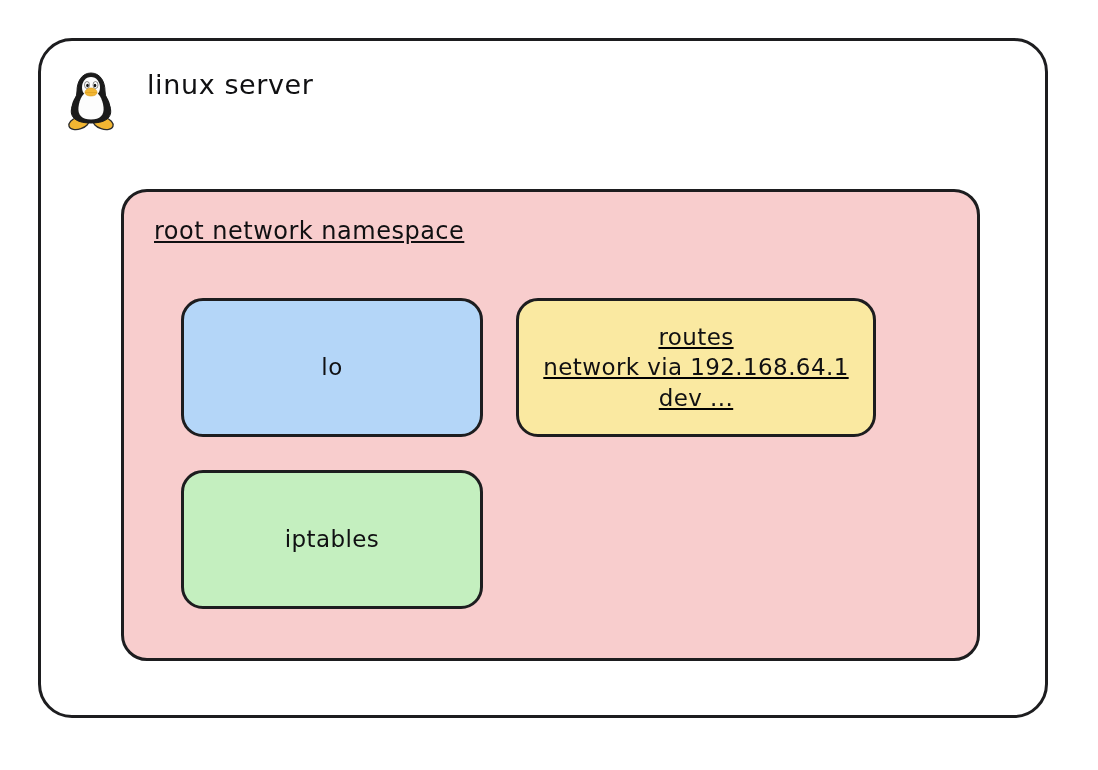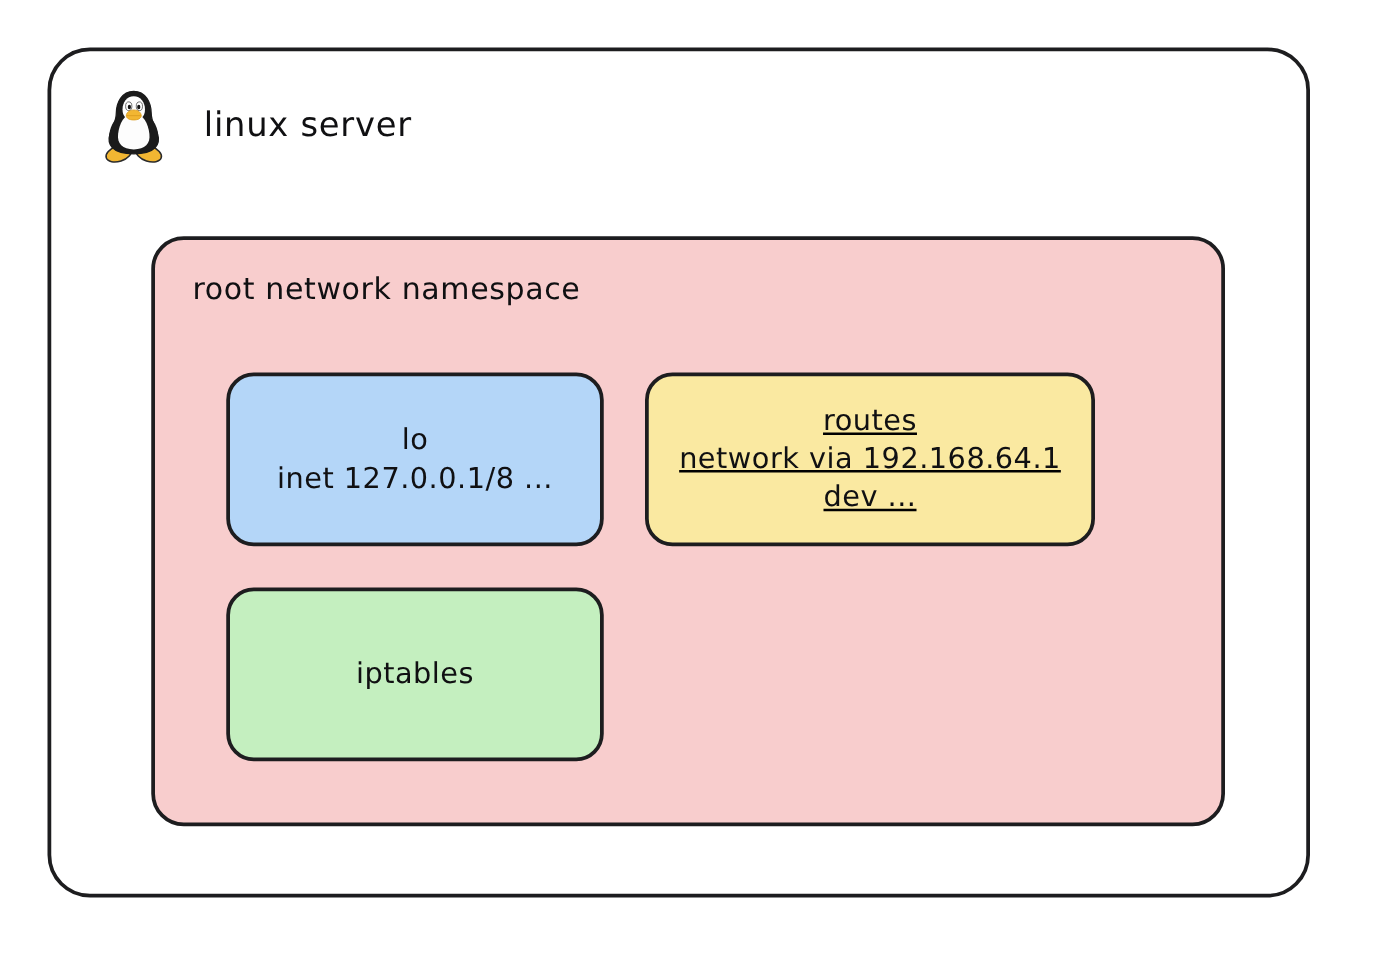--- a/index.html
+++ b/index.html
@@ -30,24 +30,23 @@
     height: 680px;
     border: 3px solid #1d1d1f;
     border-radius: 34px;
     background: #ffffff;
     box-sizing: border-box;
   }
 
   
   .host-header {
     position: absolute;
-    left: 40px;
+    left: 24px;
     top: 28px;
     display: flex;
-    align-items: center;
     gap: 30px;
   }
   .tux-icon {
     width: 52px;
     height: 62px;
     display: block;
   }
   .host-title {
     font-family: "DejaVu Sans", sans-serif;
     font-size: 27px;
@@ -69,20 +68,21 @@
     box-sizing: border-box;
   }
   .netns-label {
     position: absolute;
     left: 30px;
     top: 25px;
     font-size: 24px;
     color: #101012;
     letter-spacing: 0.5px;
     white-space: nowrap;
+    text-decoration: underline;
   }
 
   
   .card-grid {
     position: absolute;
     left: 57px;
     top: 106px;
     width: 733px;
     height: 310px;
     display: grid;
@@ -151,21 +151,20 @@
       <span class="host-title">linux server</span>
     </div>
 
     <div class="netns-box">
       <div class="netns-label">root network namespace</div>
 
       <div class="card-grid">
 
         <div class="card blue">
           <div class="line">lo</div>
-          <div class="line">inet 127.0.0.1/8 ...</div>
         </div>
 
         <div class="card yellow">
           <div class="line">routes</div>
           <div class="line">network via 192.168.64.1</div>
           <div class="line">dev ...</div>
         </div>
 
 
         <div class="card green">

